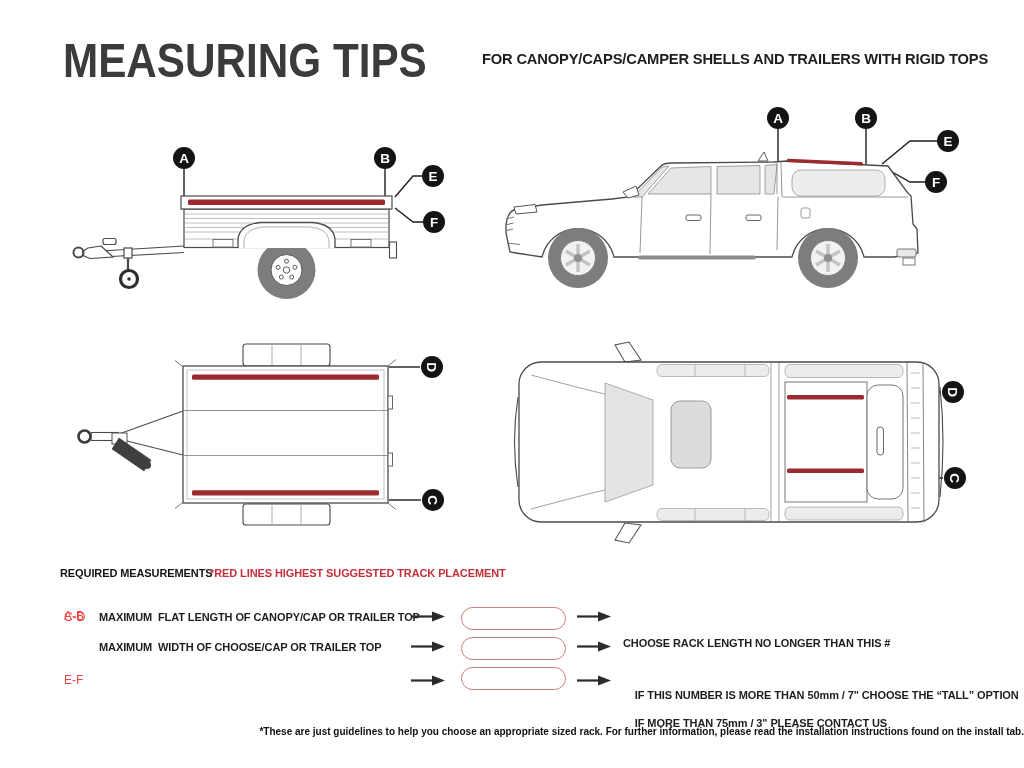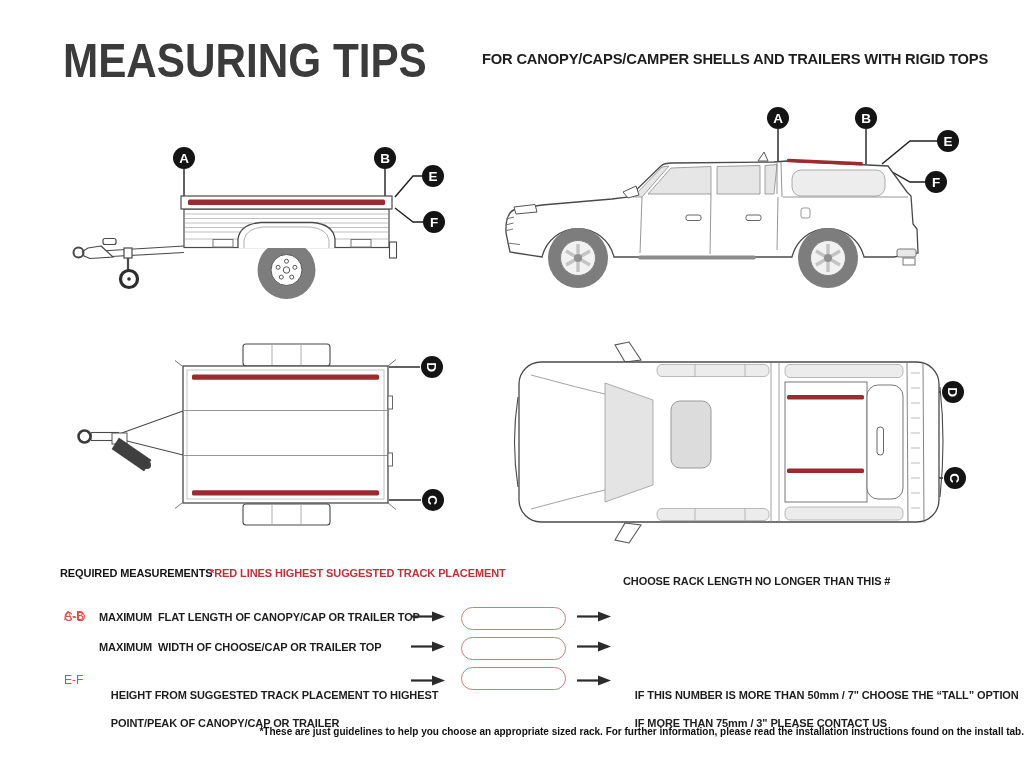--- a/index.html
+++ b/index.html
@@ -316,39 +316,35 @@
   <div class="abs mdesc" style="left:99px;top:610px">MAXIMUM  FLAT LENGTH OF CANOPY/CAP OR TRAILER TOP</div>
   <svg class="abs arrow" style="left:411px;top:611px" width="34" height="11" viewBox="0 0 34 11">
     <line x1="0" y1="5.5" x2="22" y2="5.5" stroke="#2b2b2b" stroke-width="2.2"></line>
     <polygon points="21,0.5 34,5.5 21,10.5" fill="#2b2b2b"></polygon>
   </svg>
   <div class="abs pill" style="left:461px;top:607px"></div>
   <svg class="abs arrow" style="left:577px;top:611px" width="34" height="11" viewBox="0 0 34 11">
     <line x1="0" y1="5.5" x2="22" y2="5.5" stroke="#2b2b2b" stroke-width="2.2"></line>
     <polygon points="21,0.5 34,5.5 21,10.5" fill="#2b2b2b"></polygon>
   </svg>
-  <div class="abs mresult" style="left:623px;top:574px">CHOOSE RACK LENGTH NO LONGER THAN THIS #</div>
+  <div class="abs mresult" style="left:623px;top:636px">CHOOSE RACK LENGTH NO LONGER THAN THIS #</div>
 
   <div class="abs mkey" style="left:64px;top:610px">C-D</div>
   <div class="abs mdesc" style="left:99px;top:640px">MAXIMUM  WIDTH OF CHOOSE/CAP OR TRAILER TOP</div>
   <svg class="abs arrow" style="left:411px;top:641px" width="34" height="11" viewBox="0 0 34 11">
     <line x1="0" y1="5.5" x2="22" y2="5.5" stroke="#2b2b2b" stroke-width="2.2"></line>
     <polygon points="21,0.5 34,5.5 21,10.5" fill="#2b2b2b"></polygon>
   </svg>
   <div class="abs pill" style="left:461px;top:637px"></div>
   <svg class="abs arrow" style="left:577px;top:641px" width="34" height="11" viewBox="0 0 34 11">
     <line x1="0" y1="5.5" x2="22" y2="5.5" stroke="#2b2b2b" stroke-width="2.2"></line>
     <polygon points="21,0.5 34,5.5 21,10.5" fill="#2b2b2b"></polygon>
   </svg>
 
   <div class="abs mkey" style="left:64px;top:673px">E-F</div>
-  <div class="abs mdesc" style="left:99px;top:674px">
-    <span>HEIGHT FROM SUGGESTED TRACK PLACEMENT TO HIGHEST</span><br>
-    <span>POINT/PEAK OF CANOPY/CAP OR TRAILER</span>
-  </div>
   <svg class="abs arrow" style="left:411px;top:675px" width="34" height="11" viewBox="0 0 34 11">
     <line x1="0" y1="5.5" x2="22" y2="5.5" stroke="#2b2b2b" stroke-width="2.2"></line>
     <polygon points="21,0.5 34,5.5 21,10.5" fill="#2b2b2b"></polygon>
   </svg>
   <div class="abs pill" style="left:461px;top:667px"></div>
   <svg class="abs arrow" style="left:577px;top:675px" width="34" height="11" viewBox="0 0 34 11">
     <line x1="0" y1="5.5" x2="22" y2="5.5" stroke="#2b2b2b" stroke-width="2.2"></line>
     <polygon points="21,0.5 34,5.5 21,10.5" fill="#2b2b2b"></polygon>
   </svg>
   <div class="abs mresult" style="left:623px;top:674px">

